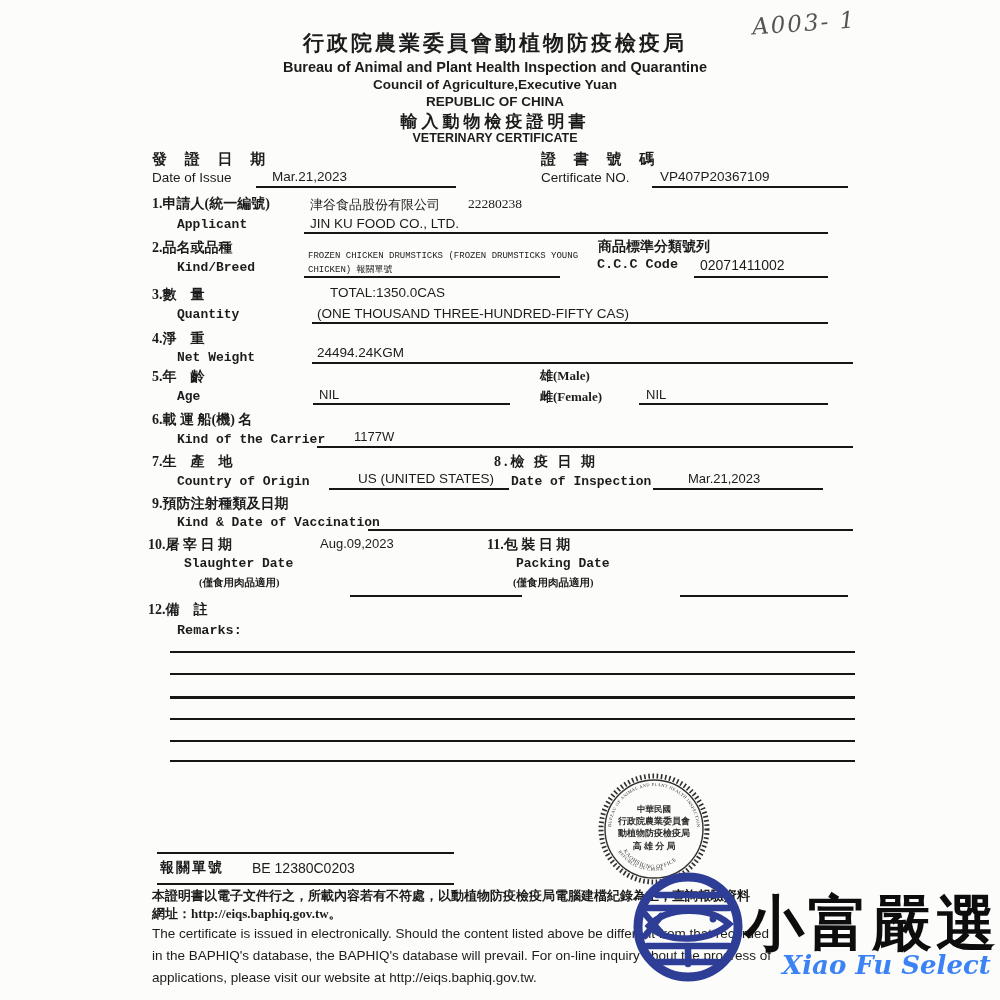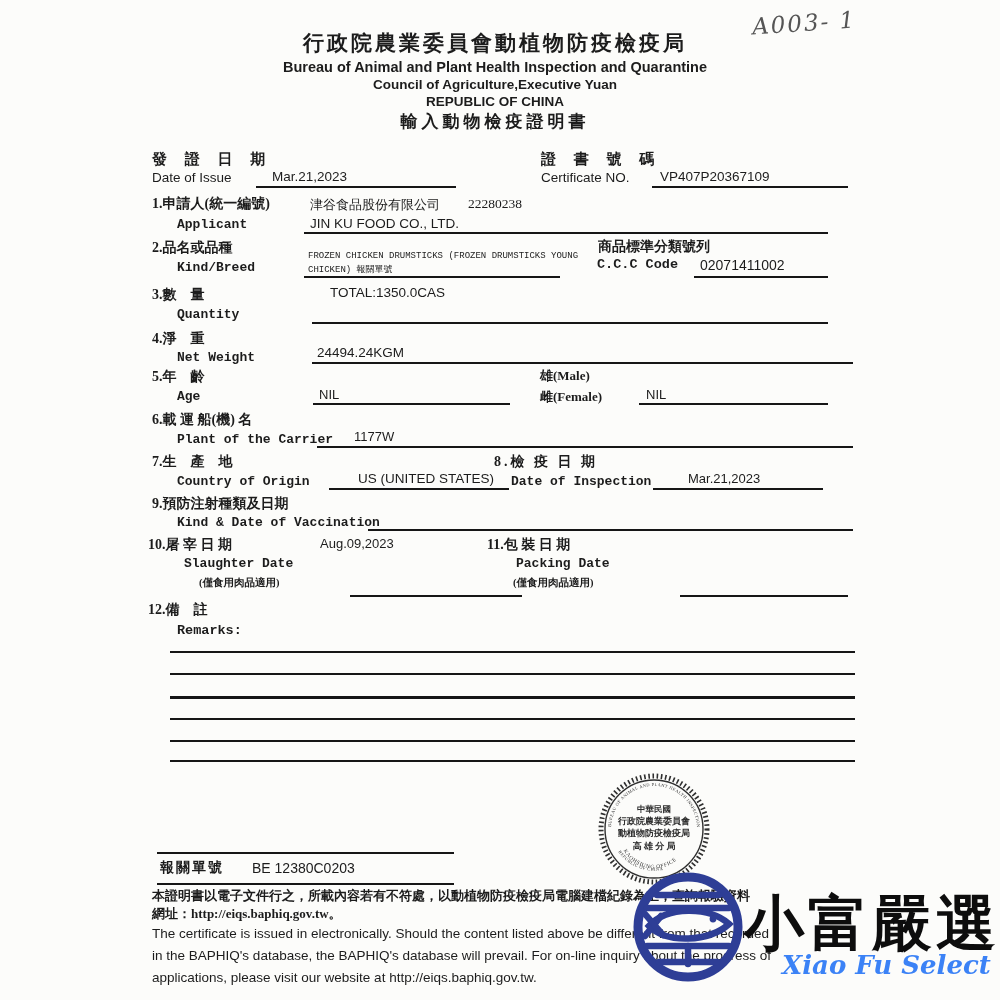--- a/index.html
+++ b/index.html
@@ -34,20 +34,21 @@
 
 <div class="doc">
 
   <div class="abs annotation" style="left:752px;top:10px;">A003- 1</div>
 
   <div class="hdr zh" style="top:29px;font-size:21px;letter-spacing:3px;">行政院農業委員會動植物防疫檢疫局</div>
   <div class="hdr" style="top:59px;font-size:14.5px;font-weight:700;">Bureau of Animal and Plant Health Inspection and Quarantine</div>
   <div class="hdr" style="top:77px;font-size:13.5px;font-weight:700;">Council of Agriculture,Executive Yuan</div>
   <div class="hdr" style="top:94px;font-size:13.5px;font-weight:700;">REPUBLIC OF CHINA</div>
   <div class="hdr zh" style="top:110px;font-size:17px;letter-spacing:4px;">輸入動物檢疫證明書</div>
+  <div class="hdr" style="top:131px;font-size:12.5px;font-weight:700;">VETERINARY CERTIFICATE</div>
 
   <div class="abs zh" style="left:152px;top:150px;font-size:15px;letter-spacing:7px;">發 證 日 期</div>
   <div class="abs val" style="left:152px;top:170px;font-size:13.5px;">Date of Issue</div>
   <div class="abs val" style="left:272px;top:169px;font-size:13.5px;">Mar.21,2023</div>
   <div class="rule" style="left:256px;top:186px;width:200px;"></div>
   <div class="abs zh" style="left:541px;top:150px;font-size:15px;letter-spacing:7px;">證 書 號 碼</div>
   <div class="abs val" style="left:541px;top:170px;font-size:13.5px;">Certificate NO.</div>
   <div class="abs val" style="left:660px;top:169px;font-size:13.5px;">VP407P20367109</div>
   <div class="rule" style="left:652px;top:186px;width:196px;"></div>
 
@@ -64,38 +65,39 @@
   <div class="abs mono" style="left:308px;top:251px;font-size:9px;font-weight:400;">FROZEN CHICKEN DRUMSTICKS (FROZEN DRUMSTICKS YOUNG</div>
   <div class="abs mono" style="left:308px;top:263px;font-size:9px;font-weight:400;">CHICKEN) 報關單號</div>
   <div class="rule" style="left:304px;top:276px;width:256px;"></div>
   <div class="abs mono" style="left:597px;top:257px;font-size:13.5px;">C.C.C Code</div>
   <div class="abs val" style="left:700px;top:257px;font-size:14px;">02071411002</div>
   <div class="rule" style="left:694px;top:276px;width:134px;"></div>
 
   <div class="abs zh" style="left:152px;top:286px;font-size:14px;">3.數　量</div>
   <div class="abs val" style="left:318px;top:285px;font-size:13.5px;margin-left:12px;">TOTAL:1350.0CAS</div>
   <div class="abs mono" style="left:177px;top:307px;font-size:13px;">Quantity</div>
+  <div class="abs val" style="left:317px;top:306px;font-size:13.5px;">(ONE THOUSAND THREE-HUNDRED-FIFTY CAS)</div>
   <div class="rule" style="left:312px;top:322px;width:516px;"></div>
 
   <div class="abs zh" style="left:152px;top:330px;font-size:14px;">4.淨　重</div>
   <div class="abs mono" style="left:177px;top:350px;font-size:13px;">Net Weight</div>
   <div class="abs val" style="left:317px;top:345px;font-size:13.5px;">24494.24KGM</div>
   <div class="rule" style="left:312px;top:362px;width:541px;"></div>
 
   <div class="abs zh" style="left:152px;top:368px;font-size:14px;">5.年　齡</div>
   <div class="abs zh" style="left:540px;top:367px;font-size:13px;">雄(Male)</div>
   <div class="abs mono" style="left:177px;top:389px;font-size:13px;">Age</div>
   <div class="abs val" style="left:319px;top:387px;font-size:13px;">NIL</div>
   <div class="rule" style="left:313px;top:403px;width:197px;"></div>
   <div class="abs zh" style="left:540px;top:388px;font-size:13px;">雌(Female)</div>
   <div class="abs val" style="left:646px;top:387px;font-size:13px;">NIL</div>
   <div class="rule" style="left:639px;top:403px;width:189px;"></div>
 
   <div class="abs zh" style="left:152px;top:411px;font-size:14px;">6.載 運 船(機) 名</div>
-  <div class="abs mono" style="left:177px;top:432px;font-size:13px;">Plant of the Carrier</div>
+  <div class="abs mono" style="left:177px;top:432px;font-size:13px;">Kind of the Carrier</div>
   <div class="abs val" style="left:354px;top:429px;font-size:13px;">1177W</div>
   <div class="rule" style="left:317px;top:446px;width:536px;"></div>
 
   <div class="abs zh" style="left:152px;top:453px;font-size:14px;">7.生　產　地</div>
   <div class="abs zh" style="left:494px;top:453px;font-size:14px;letter-spacing:3px;">8.檢 疫 日 期</div>
   <div class="abs mono" style="left:177px;top:474px;font-size:13px;">Country of Origin</div>
   <div class="abs val" style="left:358px;top:471px;font-size:13.5px;">US (UNITED STATES)</div>
   <div class="rule" style="left:329px;top:488px;width:180px;"></div>
   <div class="abs mono" style="left:511px;top:474px;font-size:13px;">Date of Inspection</div>
   <div class="abs val" style="left:688px;top:471px;font-size:13px;">Mar.21,2023</div>

